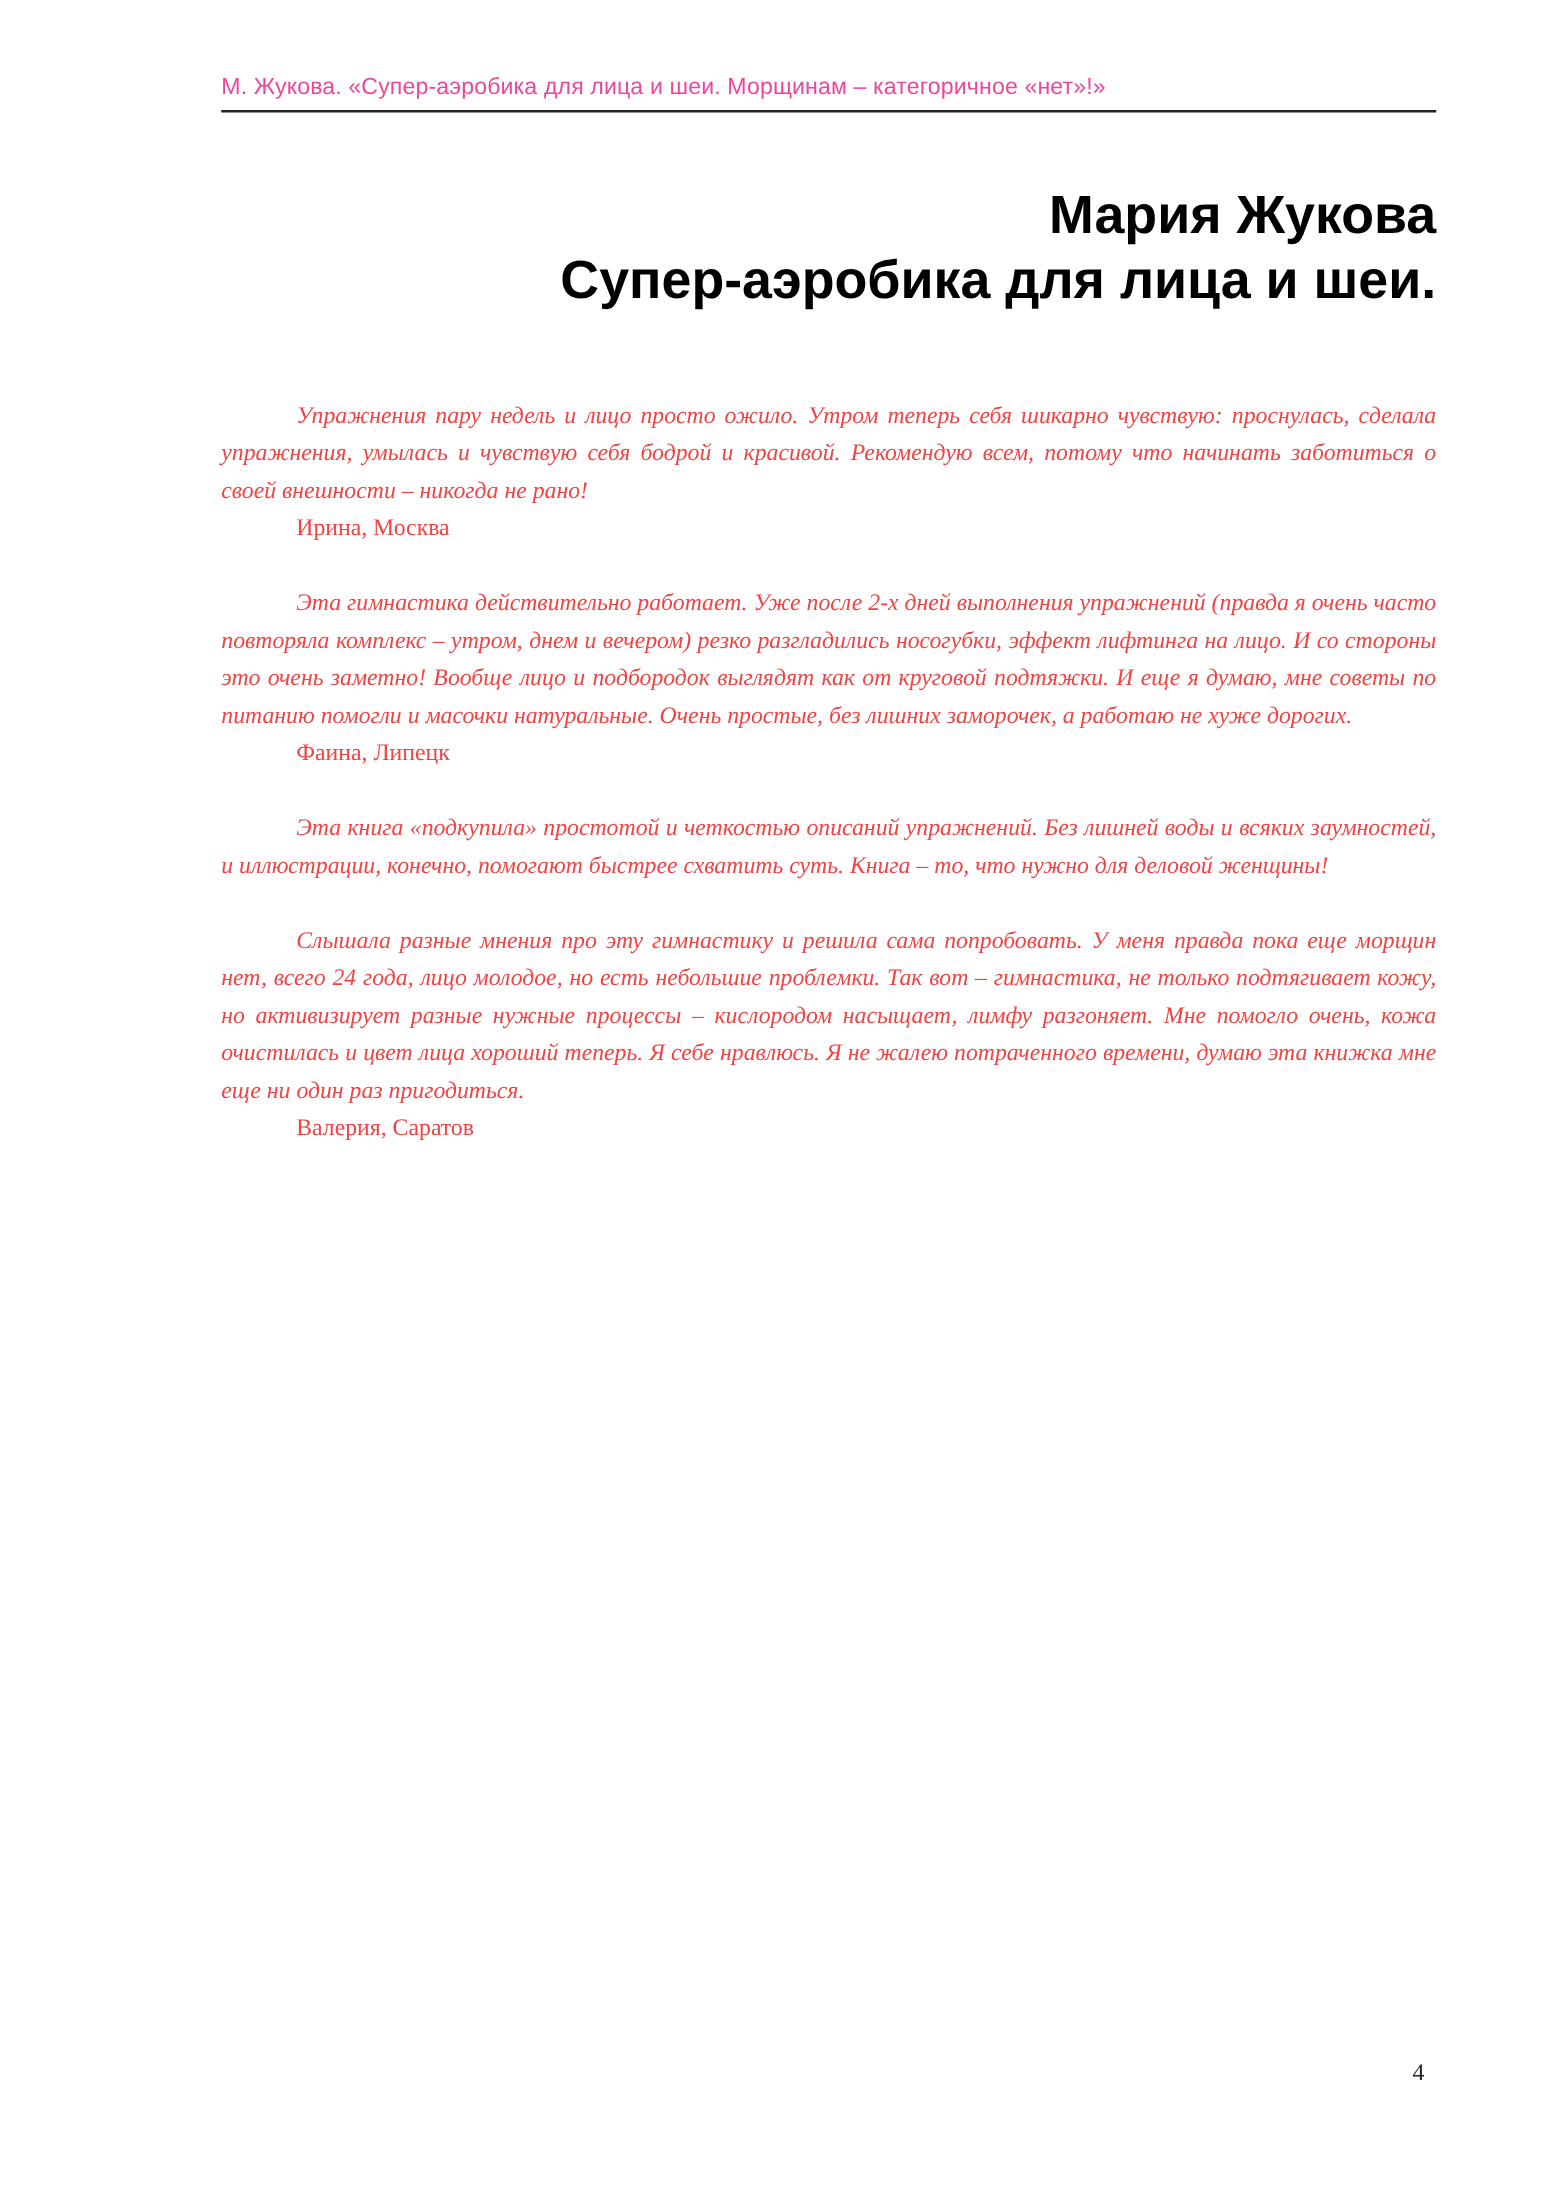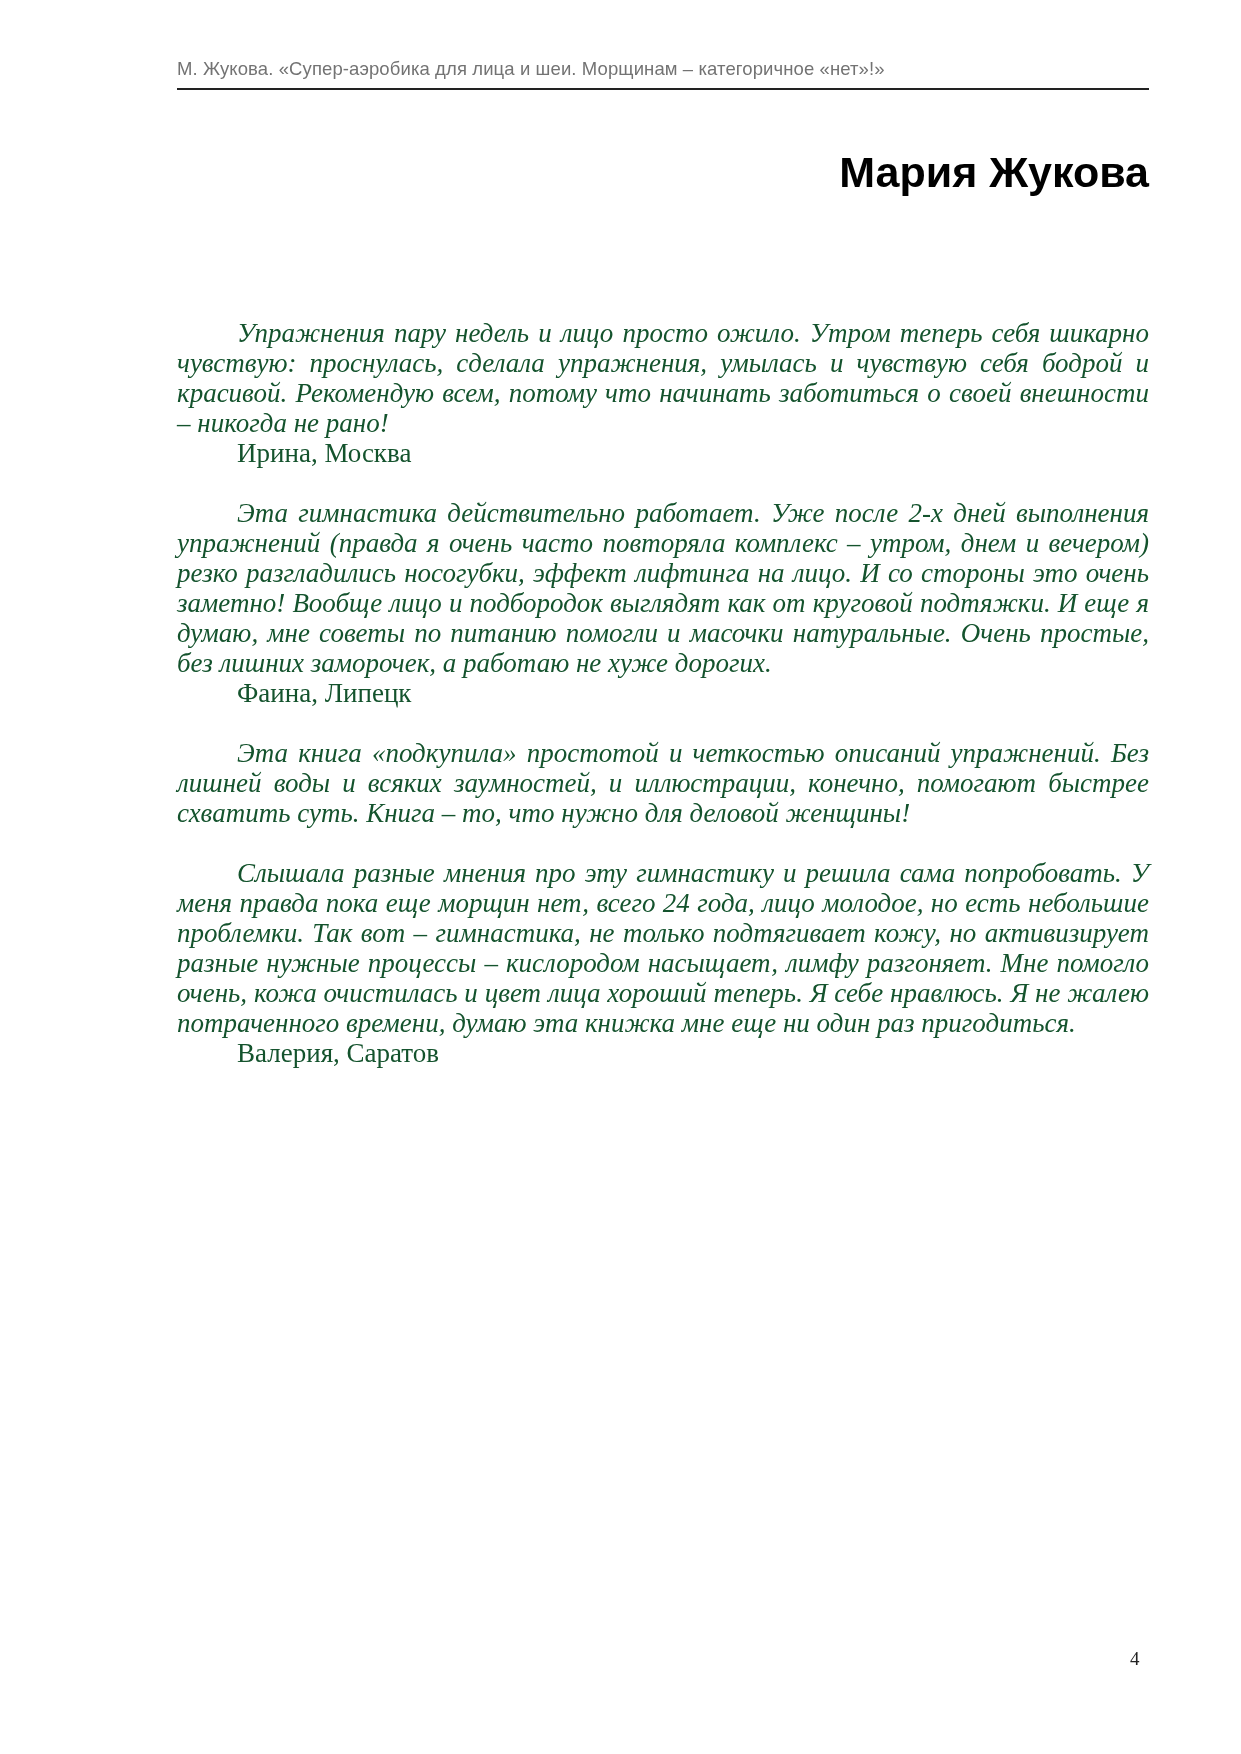--- a/index.html
+++ b/index.html
@@ -14,21 +14,21 @@
       overflow: hidden;
       color: #111111;
     }
     .running-header {
       position: absolute;
       left: 177px;
       top: 58px;
       width: 972px;
       font-family: "Liberation Sans", sans-serif;
       font-size: 18.5px;
-      color: #737373;
+      color: #ec4899;
       white-space: nowrap;
       letter-spacing: 0.1px;
     }
     .header-rule {
       position: absolute;
       left: 177px;
       top: 88px;
       width: 972px;
       height: 0;
       border-top: 2px solid #222222;
@@ -45,23 +45,23 @@
       line-height: 52px;
       color: #000000;
     }
     .title-line { display: block; white-space: nowrap; }
     .body {
       position: absolute;
       left: 177px;
       top: 318px;
       width: 972px;
       font-family: "Liberation Serif", serif;
-      font-size: 27px;
+      font-size: 19px;
       line-height: 30px;
-      color: #14532d;
+      color: #ef4444;
     }
     .review { margin: 0 0 30px 0; }
     .review-text {
       font-style: italic;
       text-align: justify;
       text-indent: 60px;
       margin: 0;
       hyphens: manual;
     }
     .review-author {
@@ -79,20 +79,21 @@
     }
   </style>
 </head>
 <body>
 
 <div class="running-header">М.  Жукова.  «Супер-аэробика для лица и шеи. Морщинам – категоричное «нет»!»</div>
 <div class="header-rule"></div>
 
 <div class="title-block">
   <span class="title-line">Мария Жукова</span>
+  <span class="title-line">Супер-аэробика для лица и шеи.</span>
 </div>
 
 <div class="body">
   <div class="review">
     <p class="review-text">Упражнения пару недель и лицо просто ожило. Утром теперь себя шикарно чув­ствую: проснулась, сделала упражнения, умылась и чувствую себя бодрой и красивой. Реко­мендую всем, потому что начинать заботиться о своей внешности – никогда не рано!</p>
     <p class="review-author">Ирина, Москва</p>
   </div>
   <div class="review">
     <p class="review-text">Эта гимнастика действительно работает. Уже после 2-х дней выполнения упраж­нений (правда я очень часто повторяла комплекс – утром, днем и вечером) резко разглади­лись носогубки, эффект лифтинга на лицо. И со стороны это очень заметно! Вообще лицо и подбородок выглядят как от круговой подтяжки. И еще я думаю, мне советы по пита­нию помогли и масочки натуральные. Очень простые, без лишних заморочек, а работаю не хуже дорогих.</p>
     <p class="review-author">Фаина, Липецк</p>

